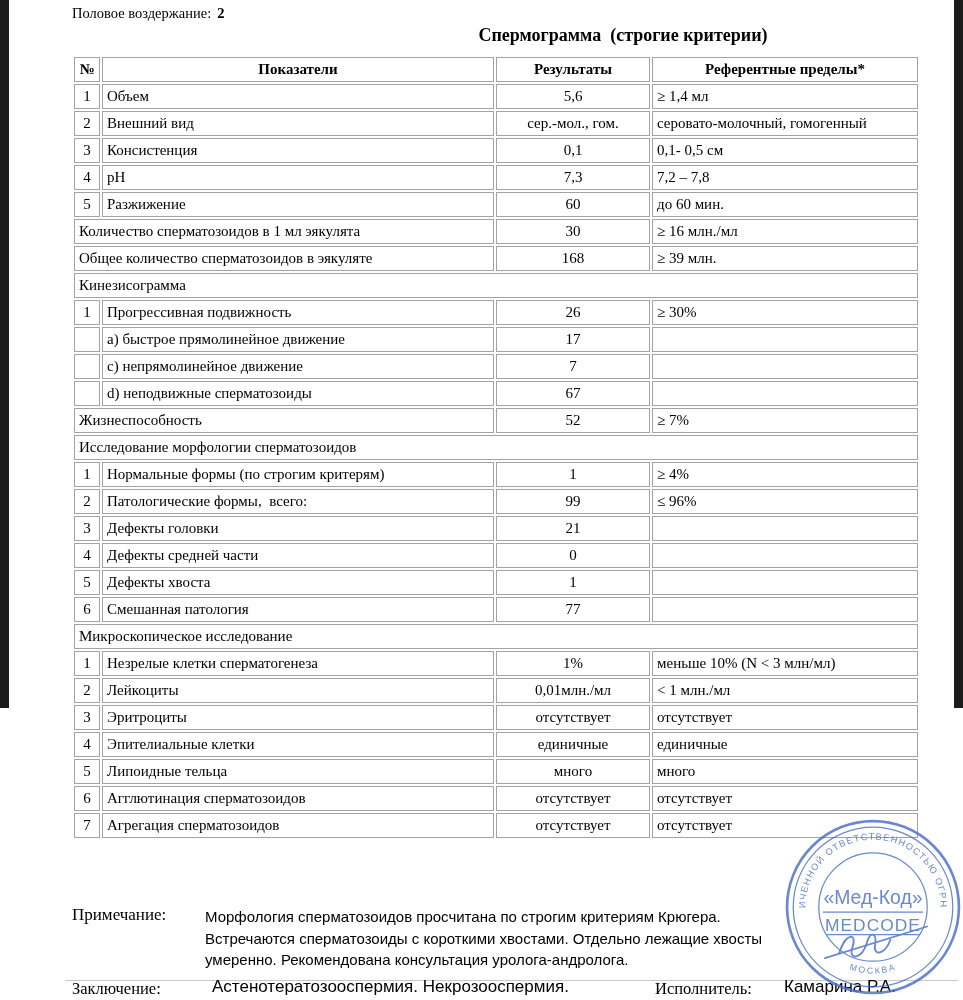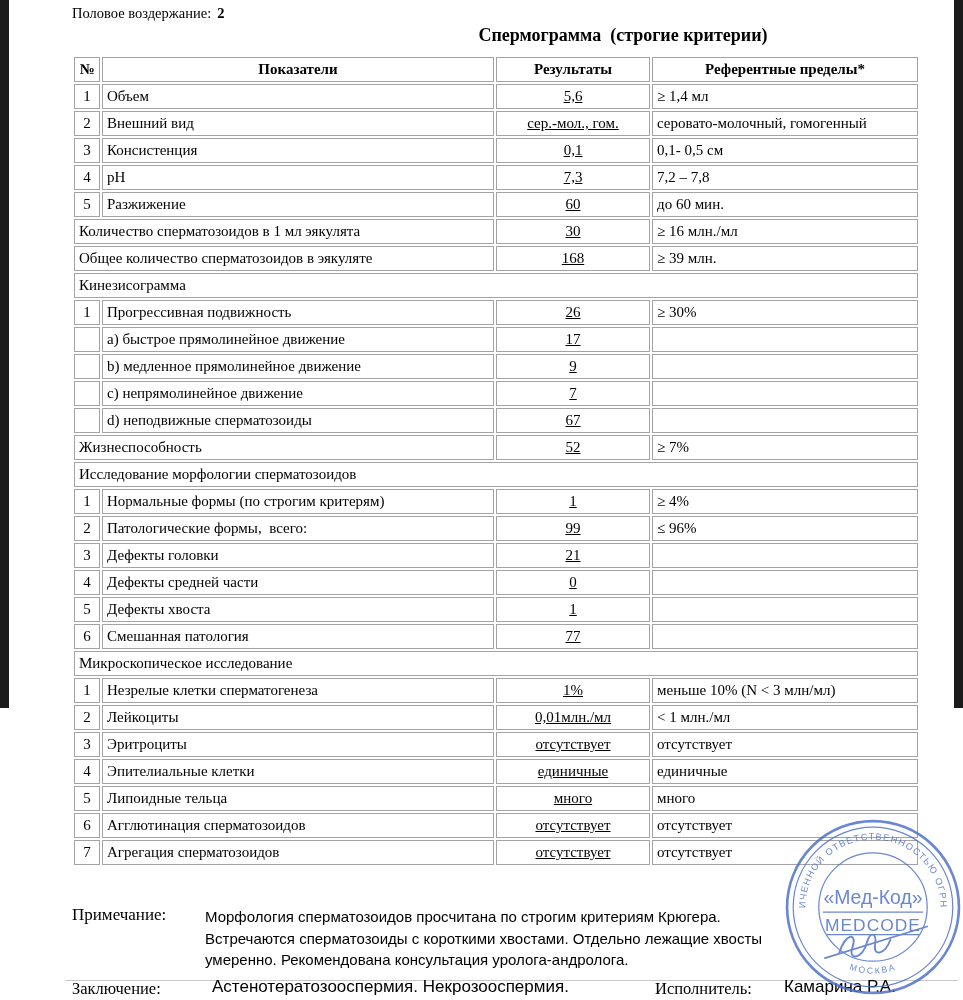--- a/index.html
+++ b/index.html
@@ -17,21 +17,21 @@
 
   table.report{position:absolute;left:72px;top:55px;width:848px;
                border-collapse:separate;border-spacing:2px;table-layout:fixed;
                font-size:15px;}
   table.report td,table.report th{border:1px solid #a3a3a3;height:23px;
                padding:0 4px;line-height:1.12;overflow:hidden;white-space:pre-wrap;
                font-weight:normal;vertical-align:middle;}
   table.report th{font-weight:bold;text-align:center;}
   td.num{text-align:center;}
   td.ind{padding-left:7px;}
-  td.res{text-align:center;text-decoration:underline;}
+  td.res{text-align:center;}
   td.ref{padding-left:6px;}
   td.sec{font-weight:bold;padding-left:5px;}
   td.sum{font-weight:bold;padding-left:5px;}
   .b{font-weight:bold;}
 
   .footnote{position:absolute;left:72px;top:871px;width:852px;font-size:13px;
             line-height:16px;white-space:pre-line;}
   .note-label{position:absolute;left:72px;top:905px;font-size:17px;}
   .note-text{position:absolute;left:205px;top:906px;width:570px;
              font-family:"Liberation Sans","DejaVu Sans",sans-serif;
@@ -122,26 +122,20 @@
         <tr>
           <td class="num">1</td>
           <td class="ind">Прогрессивная подвижность</td>
           <td class="res b">26</td>
           <td class="ref">≥ 30%</td>
         </tr>
         <tr>
           <td class="num"></td>
           <td class="ind">a) быстрое прямолинейное движение</td>
           <td class="res">17</td>
-          <td class="ref"></td>
-        </tr>
-        <tr>
-          <td class="num"></td>
-          <td class="ind">b) медленное прямолинейное движение</td>
-          <td class="res">9</td>
           <td class="ref"></td>
         </tr>
         <tr>
           <td class="num"></td>
           <td class="ind">c) непрямолинейное движение</td>
           <td class="res">7</td>
           <td class="ref"></td>
         </tr>
         <tr>
           <td class="num"></td>

